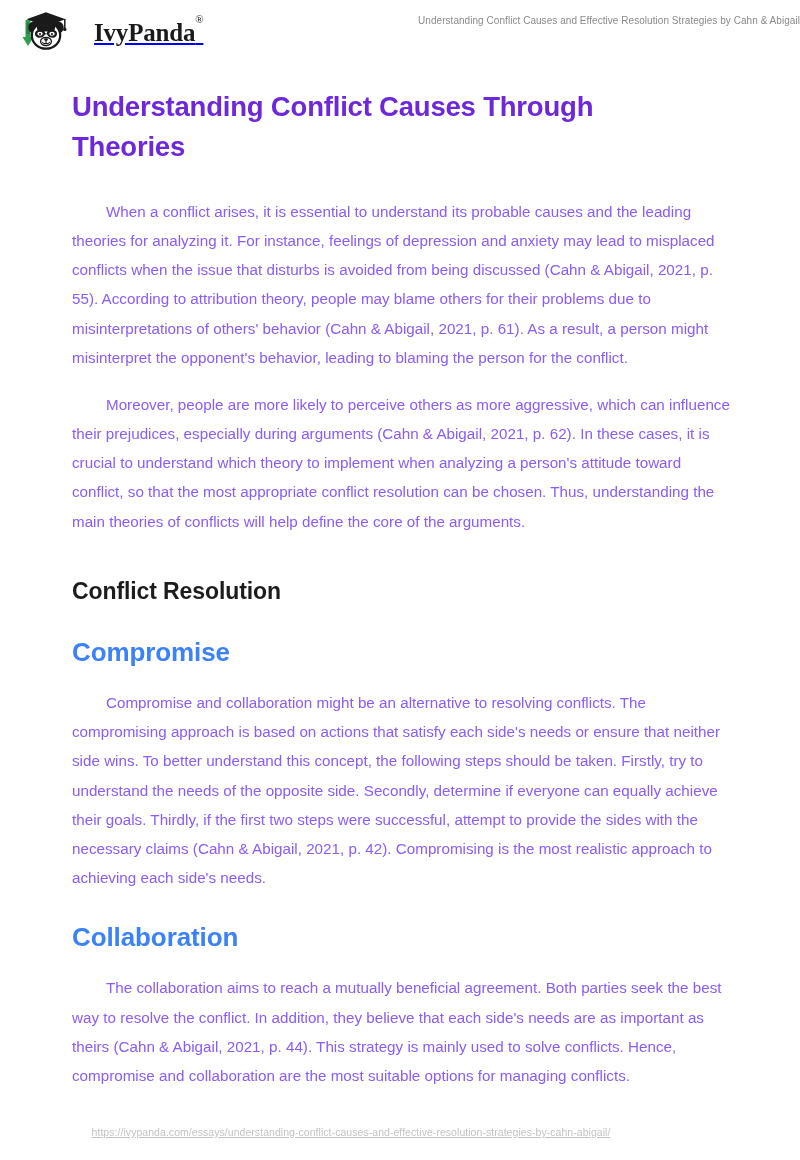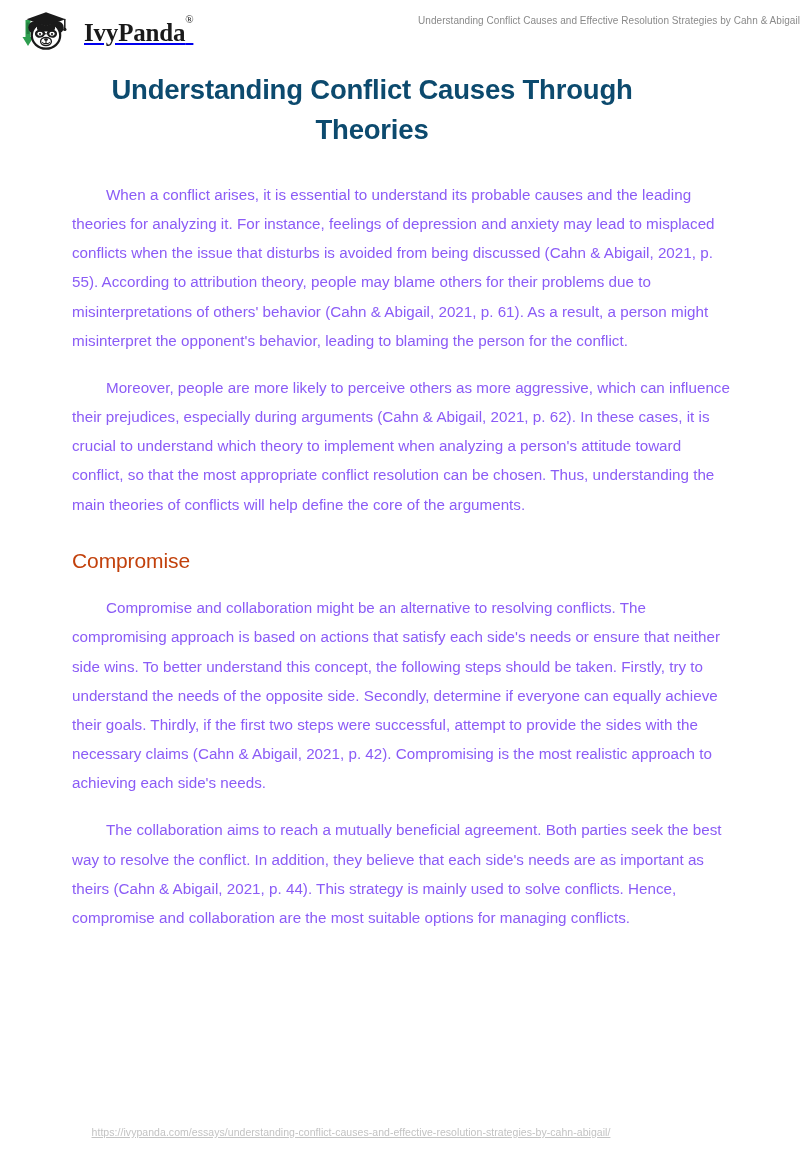--- a/index.html
+++ b/index.html
@@ -23,21 +23,21 @@
     left: 0;
     width: 800px;
     height: 62px;
   }
   .brand {
     position: absolute;
     left: 18px;
     top: 9px;
     display: flex;
     align-items: center;
-    gap: 14px;
+    gap: 24px;
   }
   .brand-mark {
     width: 52px;
     height: 44px;
     display: block;
   }
   .brand-wordmark {
     font-family: "Liberation Serif", serif;
     font-weight: bold;
     font-size: 25px;
@@ -70,42 +70,41 @@
     position: absolute;
     left: 72px;
     top: 70px;
     width: 664px;
   }
 
   h1.doc-title {
     font-size: 27.5px;
     font-weight: bold;
     line-height: 1.45;
-    margin: 0 0 0 0;
-    color: #0c4a6e;
+    margin: 17px 0 0 0;
+    color: #6d28d9;
     letter-spacing: -0.2px;
     max-width: 600px;
-    text-align: center;
   }
 
   h2.section-title {
     font-size: 23px;
     font-weight: bold;
     line-height: 1.35;
     margin: 40px 0 0 0;
     color: #1c1c1c;
     letter-spacing: -0.1px;
   }
 
   h3.sub-title {
-    font-size: 21px;
-    font-weight: normal;
+    font-size: 26px;
+    font-weight: bold;
     line-height: 1.35;
     margin: 28px 0 0 0;
-    color: #c2410c;
+    color: #3b82f6;
     letter-spacing: -0.1px;
   }
 
   p.para {
     font-size: 15.2px;
     line-height: 1.92;
     margin: 18px 0 0 0;
     text-indent: 34px;
     color: #8b5cf6;
     text-align: left;
@@ -174,25 +173,27 @@
 <main class="doc">
 
   <h1 class="doc-title">Understanding Conflict Causes Through Theories</h1>
 
   <div class="spacer-after-title"></div>
 
   <p class="para">When a conflict arises, it is essential to understand its probable causes and the leading theories for analyzing it. For instance, feelings of depression and anxiety may lead to misplaced conflicts when the issue that disturbs is avoided from being discussed (Cahn &amp; Abigail, 2021, p. 55). According to attribution theory, people may blame others for their problems due to misinterpretations of others' behavior (Cahn &amp; Abigail, 2021, p. 61). As a result, a person might misinterpret the opponent's behavior, leading to blaming the person for the conflict.</p>
 
   <p class="para">Moreover, people are more likely to perceive others as more aggressive, which can influence their prejudices, especially during arguments (Cahn &amp; Abigail, 2021, p. 62). In these cases, it is crucial to understand which theory to implement when analyzing a person's attitude toward conflict, so that the most appropriate conflict resolution can be chosen. Thus, understanding the main theories of conflicts will help define the core of the arguments.</p>
 
+  <h2 class="section-title">Conflict Resolution</h2>
 
   <h3 class="sub-title">Compromise</h3>
 
   <p class="para">Compromise and collaboration might be an alternative to resolving conflicts. The compromising approach is based on actions that satisfy each side's needs or ensure that neither side wins. To better understand this concept, the following steps should be taken. Firstly, try to understand the needs of the opposite side. Secondly, determine if everyone can equally achieve their goals. Thirdly, if the first two steps were successful, attempt to provide the sides with the necessary claims (Cahn &amp; Abigail, 2021, p. 42). Compromising is the most realistic approach to achieving each side's needs.</p>
 
+  <h3 class="sub-title">Collaboration</h3>
 
   <p class="para">The collaboration aims to reach a mutually beneficial agreement. Both parties seek the best way to resolve the conflict. In addition, they believe that each side's needs are as important as theirs (Cahn &amp; Abigail, 2021, p. 44). This strategy is mainly used to solve conflicts. Hence, compromise and collaboration are the most suitable options for managing conflicts.</p>
 
 </main>
 
 <div class="page-footer">
   <a class="footer-url" href="#">https://ivypanda.com/essays/understanding-conflict-causes-and-effective-resolution-strategies-by-cahn-abigail/</a>
 </div>
 
 </body></html>

